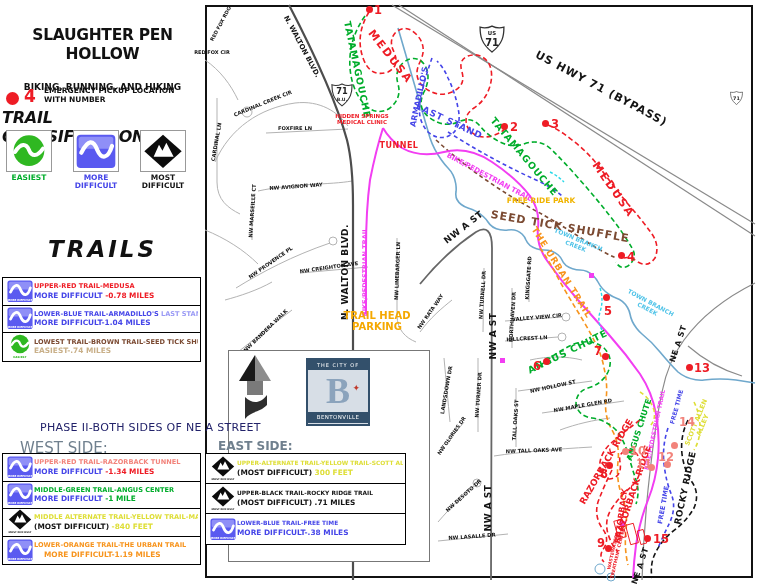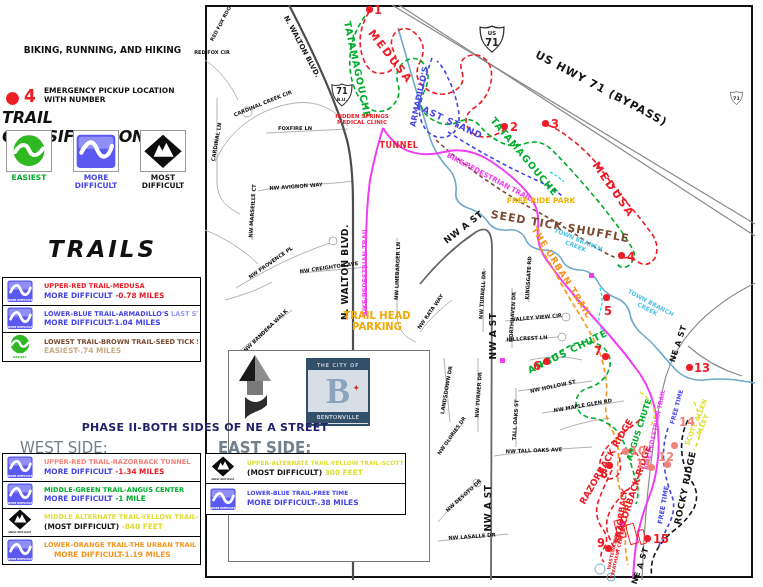--- a/index.html
+++ b/index.html
@@ -24,28 +24,28 @@
   #phase1-title{left:0;top:263px;width:193px;text-align:center;font-size:16px;font-weight:bold;color:#111;z-index:7;margin-top:35px;}
   .ltable{background:#fff;border:1px solid #000;z-index:8;display:flex;flex-direction:column;box-sizing:border-box;}
   #phase1-table{left:2px;top:277px;width:199px;}
   #west-table{left:2px;top:453px;width:199px;}
   #east-table{left:205px;top:453px;width:201px;}
   .trow{display:flex;align-items:center;border-bottom:1px solid #000;box-sizing:border-box;padding:1px 2px;background:#fff;}
   .trow:last-child{border-bottom:none;}
   #phase1-table .trow,#west-table .trow{height:27.5px;}
   #east-table .trow{height:30px;}
   .ticon{width:29px;flex:0 0 29px;display:flex;justify-content:center;align-items:center;}
-  .ttext{flex:1;line-height:1.3;overflow:hidden;padding-left:10px;}
+  .ttext{flex:1;line-height:1.3;overflow:hidden;}
   .l1{font-size:6.6px;font-weight:bold;white-space:nowrap;}
   .l2{font-size:7.4px;font-weight:bold;white-space:nowrap;}
   #east-table .l1{font-size:5.9px;}
   
-  #phase2-title{left:40px;top:421px;width:330px;text-align:center;font-size:11px;font-weight:bold;color:#22226a;z-index:8;letter-spacing:0.3px;}
+  #phase2-title{left:40px;top:421px;width:330px;text-align:left;font-size:11px;font-weight:normal;color:#22226a;z-index:8;letter-spacing:0.3px;}
   #west-label{left:20px;top:439px;font-size:15px;font-weight:normal;color:#70808e;z-index:8;}
-  #east-label{left:218px;top:439px;font-size:15px;font-weight:bold;color:#70808e;z-index:8;text-align:center;}
+  #east-label{left:218px;top:439px;font-size:12px;font-weight:bold;color:#70808e;z-index:8;text-align:center;}
   
   #map-border{left:205px;top:5px;width:548px;height:573px;border:2px solid #111;box-sizing:border-box;z-index:0;}
   #map-svg{left:0;top:0;z-index:1;pointer-events:none;}
   #map-labels{z-index:3;}
   #map-dots{z-index:4;}
   .maplabel{position:absolute;font-weight:bold;white-space:pre;text-align:center;line-height:1.1;transform-origin:center;}
   .dot{position:absolute;border-radius:50%;width:7px;height:7px;}
   .dotnum{position:absolute;font-size:11.5px;font-weight:bold;}
   
   #panel{left:228px;top:350px;width:202px;height:212px;background:#fff;border:1px solid #777;box-sizing:border-box;z-index:5;}
@@ -278,20 +278,21 @@
         <text x="12" y="12" font-size="9" text-anchor="middle" font-weight="bold" fill="#222">71</text>
                     <text x="12" y="20" font-size="5" text-anchor="middle" font-weight="bold" fill="#222">B.U.</text>
       </svg></div>
     <div class="shield" style="left: 730px; top: 90px;"><svg viewBox="0 0 24 26" width="13">
      <path d="M12,1 C16,3 20,3 23,2 C23,10 22,17 12,25 C2,17 1,10 1,2 C4,3 8,3 12,1 Z" fill="#fff" stroke="#333" stroke-width="1.2"></path>
         <text x="12" y="17" font-size="9" text-anchor="middle" font-weight="bold" fill="#222">71</text>
                     </svg></div>
   </div>
 
 <div class="abs" id="title-block">
+  <div class="title-line">SLAUGHTER PEN HOLLOW</div>
   <div class="subtitle">BIKING, RUNNING, AND HIKING</div>
 </div>
 
 <div class="abs" id="emergency-row">
   <span id="emergency-dot-legend"></span>
   <span id="emergency-number">4</span>
   <span id="emergency-label">EMERGENCY PICKUP LOCATION
 WITH NUMBER</span>
 </div>
 
@@ -458,20 +459,33 @@
     <text x="15" y="30.5" font-size="3.1" fill="#0c0c0c" text-anchor="middle" font-weight="bold">MOST DIFFICULT</text>
         </svg>
       </div>
       <div class="ttext">
         <div class="l1"><span style="color: rgb(222, 222, 54);">UPPER-ALTERNATE TRAIL-YELLOW TRAIL-SCOTT ALLEN ALLEY</span></div>
         <div class="l2"><span style="color: rgb(20, 20, 20);">(MOST DIFFICULT) </span><span style="color: rgb(222, 222, 54);">300 FEET</span></div>
       </div>
     </div>
     <div class="trow">
       <div class="ticon">
+        <svg viewBox="0 0 30 32" width="24">
+    <polygon points="15,0.5 29,13 15,25.5 1,13" fill="#0c0c0c"></polygon>
+    <path d="M8,17 L12,8 L14.6,12.5 L17.5,6.5 L23,17 Z" fill="#fff"></path>
+    <text x="15" y="30.5" font-size="3.1" fill="#0c0c0c" text-anchor="middle" font-weight="bold">MOST DIFFICULT</text>
+        </svg>
+      </div>
+      <div class="ttext">
+        <div class="l1"><span style="color: rgb(20, 20, 20);">UPPER-BLACK TRAIL-ROCKY RIDGE TRAIL</span></div>
+        <div class="l2"><span style="color: rgb(20, 20, 20);">(MOST DIFFICULT) .71 MILES</span></div>
+      </div>
+    </div>
+    <div class="trow">
+      <div class="ticon">
         <svg viewBox="0 0 30 26" width="26">
       <rect x="0.5" y="0.5" width="29" height="25" rx="3" fill="#5a5af0"></rect>
       <rect x="2" y="2" width="26" height="9" rx="2" fill="#8f8ff7"></rect>
       <path d="M4,14 C9,4 13,4 16,12 C19,19 24,19 27,9" stroke="#fff" stroke-width="3.2" fill="none" stroke-linecap="round"></path>
       <text x="15" y="24.8" font-size="3.1" fill="#fff" text-anchor="middle" font-weight="bold">MORE DIFFICULT</text>
         </svg>
       </div>
       <div class="ttext">
         <div class="l1"><span style="color: rgb(69, 69, 232);">LOWER-BLUE TRAIL-FREE TIME</span></div>
         <div class="l2"><span style="color: rgb(69, 69, 232);">MORE DIFFICULT-.38 MILES</span></div>

